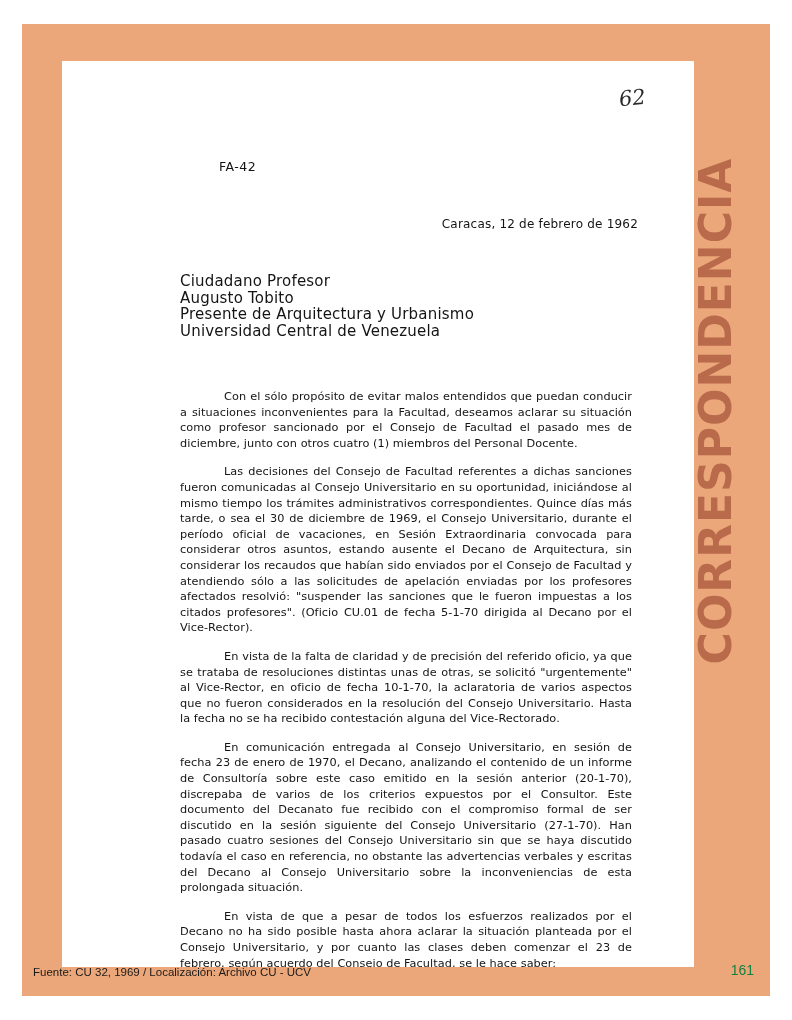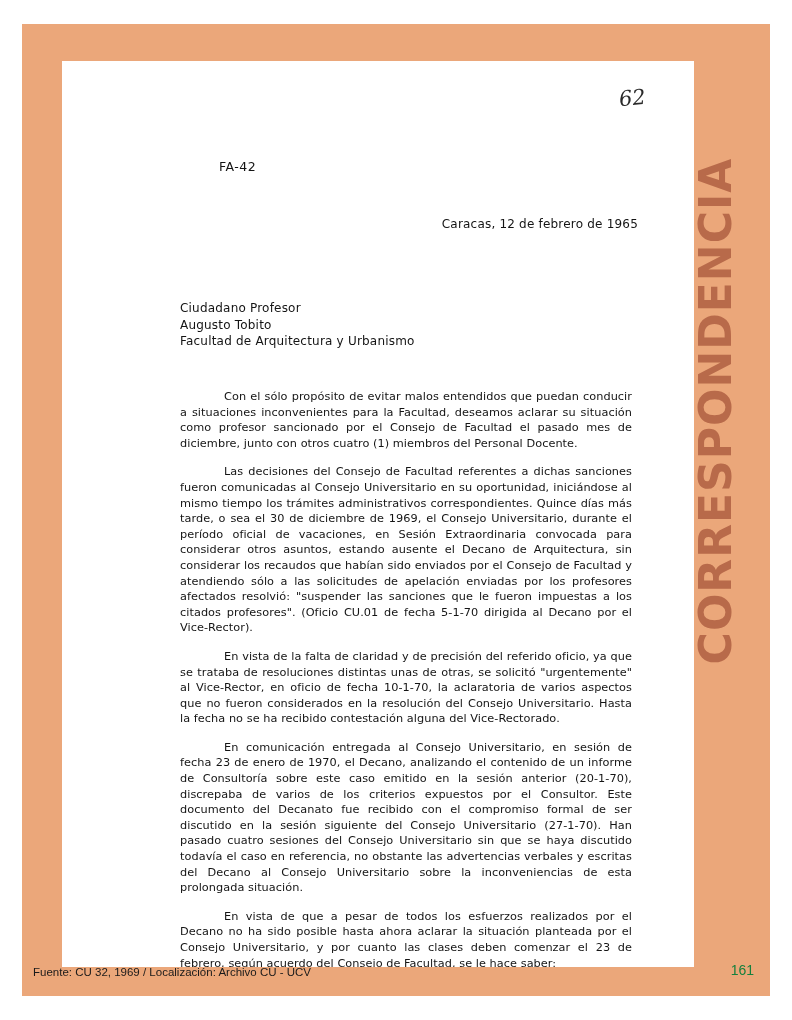--- a/index.html
+++ b/index.html
@@ -119,24 +119,23 @@
     position: absolute;
     right: 56px;
     top: 156px;
     font-size: 12px;
     letter-spacing: 0.2px;
   }
   .addressee {
     position: absolute;
     left: 118px;
     top: 212px;
-    font-size: 12px;
+    font-size: 15px;
     line-height: 16.5px;
     letter-spacing: 0.2px;
-    margin-top: 27px;
   }
   .addressee div { white-space: nowrap; }
   .body {
     position: absolute;
     left: 118px;
     top: 328px;
     width: 452px;
     font-size: 11.3px;
     line-height: 15.6px;
     letter-spacing: 0.05px;
@@ -155,26 +154,27 @@
 
   <div class="frame">
 
     <div class="scan">
       <div class="letter">
 
         <div class="stamp-number">62</div>
 
         <div class="doc-code">FA-42</div>
 
-        <div class="place-date">Caracas, 12 de febrero de 1965</div>
+        <div class="place-date">Caracas, 12 de febrero de 1962</div>
 
         <div class="addressee">
           <div>Ciudadano Profesor</div>
           <div>Augusto Tobito</div>
-          <div>Facultad de Arquitectura y Urbanismo</div>
+          <div>Presente de Arquitectura y Urbanismo</div>
+          <div>Universidad Central de Venezuela</div>
         </div>
 
         <div class="body">
           <p>Con el sólo propósito de evitar malos entendidos que puedan conducir a situaciones inconvenientes para la Facultad, deseamos aclarar su situación como profesor sancionado por el Consejo de Facultad el pasado mes de diciembre, junto con otros cuatro (1) miembros del Personal Docente.</p>
           <p>Las decisiones del Consejo de Facultad referentes a dichas sanciones fueron comunicadas al Consejo Universitario en su oportunidad, iniciándose al mismo tiempo los trámites administrativos correspondientes. Quince días más tarde, o sea el 30 de diciembre de 1969, el Consejo Universitario, durante el período oficial de vacaciones, en Sesión Extraordinaria convocada para considerar otros asuntos, estando ausente el Decano de Arquitectura, sin considerar los recaudos que habían sido enviados por el Consejo de Facultad y atendiendo sólo a las solicitudes de apelación enviadas por los profesores afectados resolvió: "suspender las sanciones que le fueron impuestas a los citados profesores". (Oficio CU.01 de fecha 5-1-70 dirigida al Decano por el Vice-Rector).</p>
           <p>En vista de la falta de claridad y de precisión del referido oficio, ya que se trataba de resoluciones distintas unas de otras, se solicitó "urgentemente" al Vice-Rector, en oficio de fecha 10-1-70, la aclaratoria de varios aspectos que no fueron considerados en la resolución del Consejo Universitario. Hasta la fecha no se ha recibido contestación alguna del Vice-Rectorado.</p>
           <p>En comunicación entregada al Consejo Universitario, en sesión de fecha 23 de enero de 1970, el Decano, analizando el contenido de un informe de Consultoría sobre este caso emitido en la sesión anterior (20-1-70), discrepaba de varios de los criterios expuestos por el Consultor. Este documento del Decanato fue recibido con el compromiso formal de ser discutido en la sesión siguiente del Consejo Universitario (27-1-70). Han pasado cuatro sesiones del Consejo Universitario sin que se haya discutido todavía el caso en referencia, no obstante las advertencias verbales y escritas del Decano al Consejo Universitario sobre la inconveniencias de esta prolongada situación.</p>
           <p>En vista de que a pesar de todos los esfuerzos realizados por el Decano no ha sido posible hasta ahora aclarar la situación planteada por el Consejo Universitario, y por cuanto las clases deben comenzar el 23 de febrero, según acuerdo del Consejo de Facultad, se le hace saber:</p>
         </div>
 

